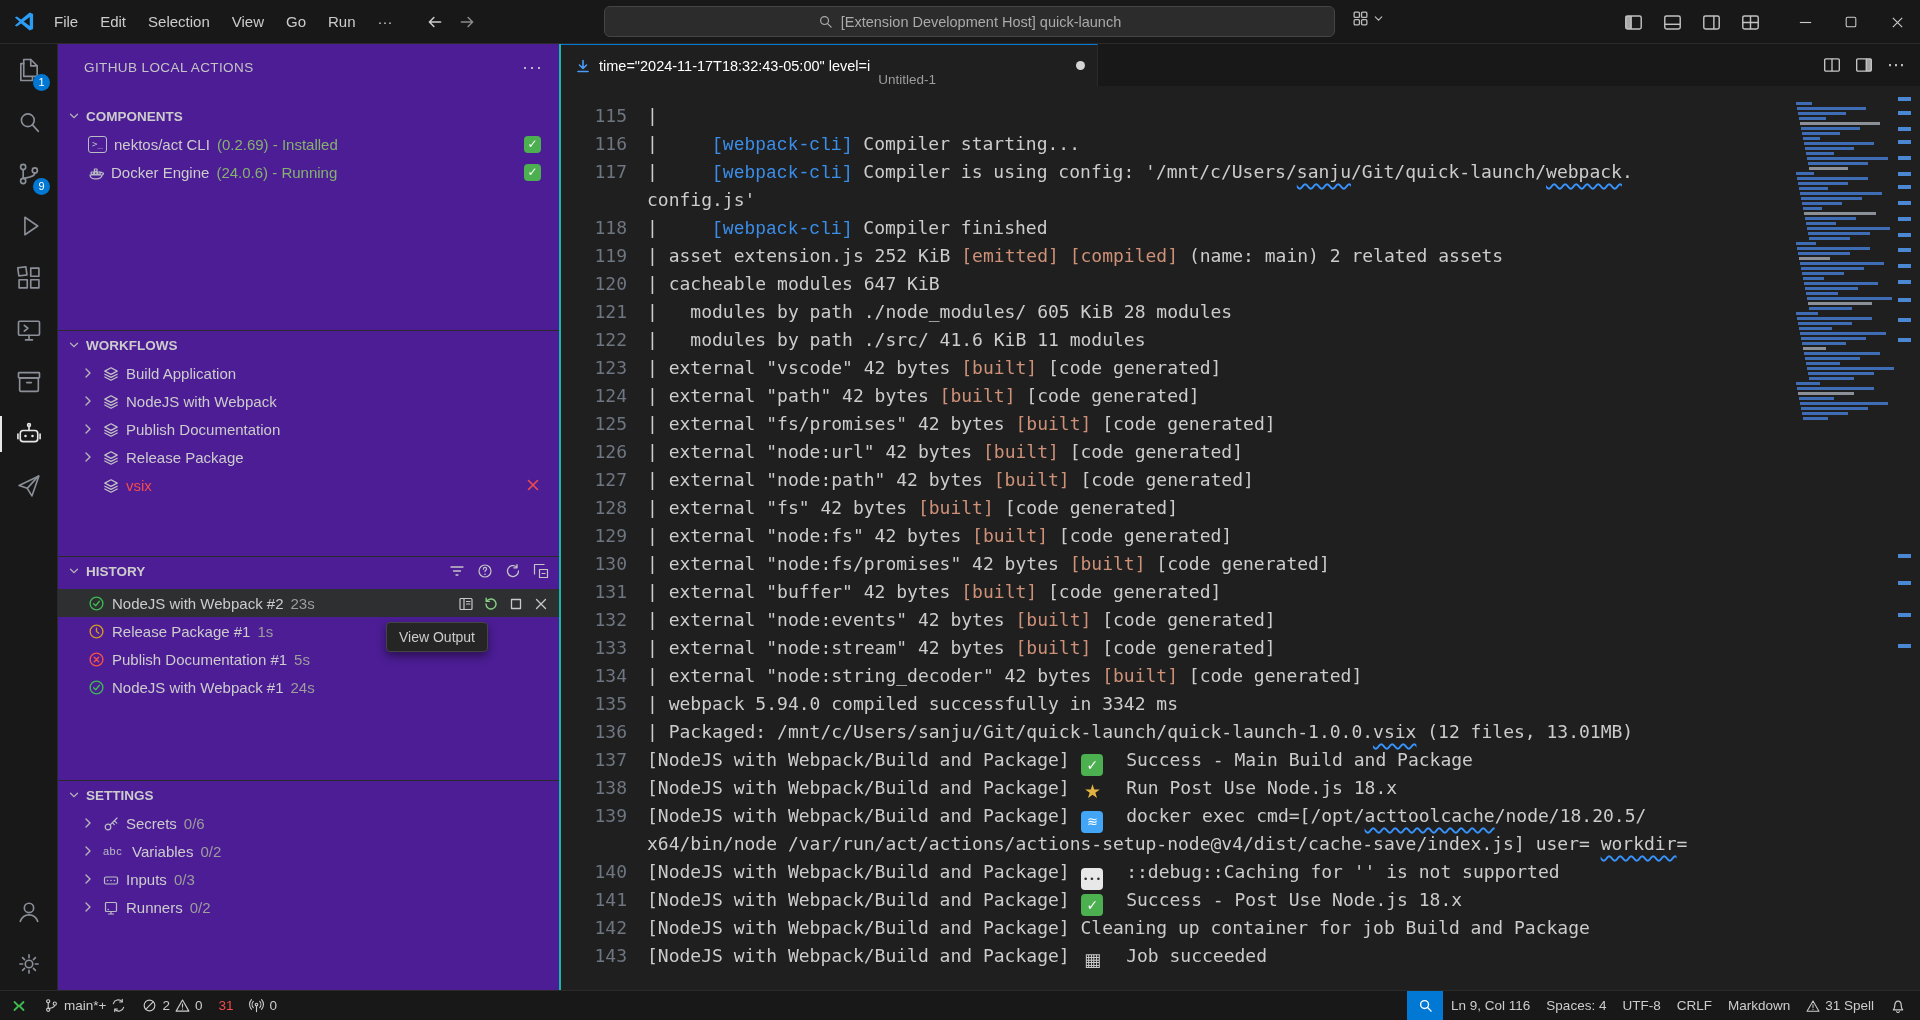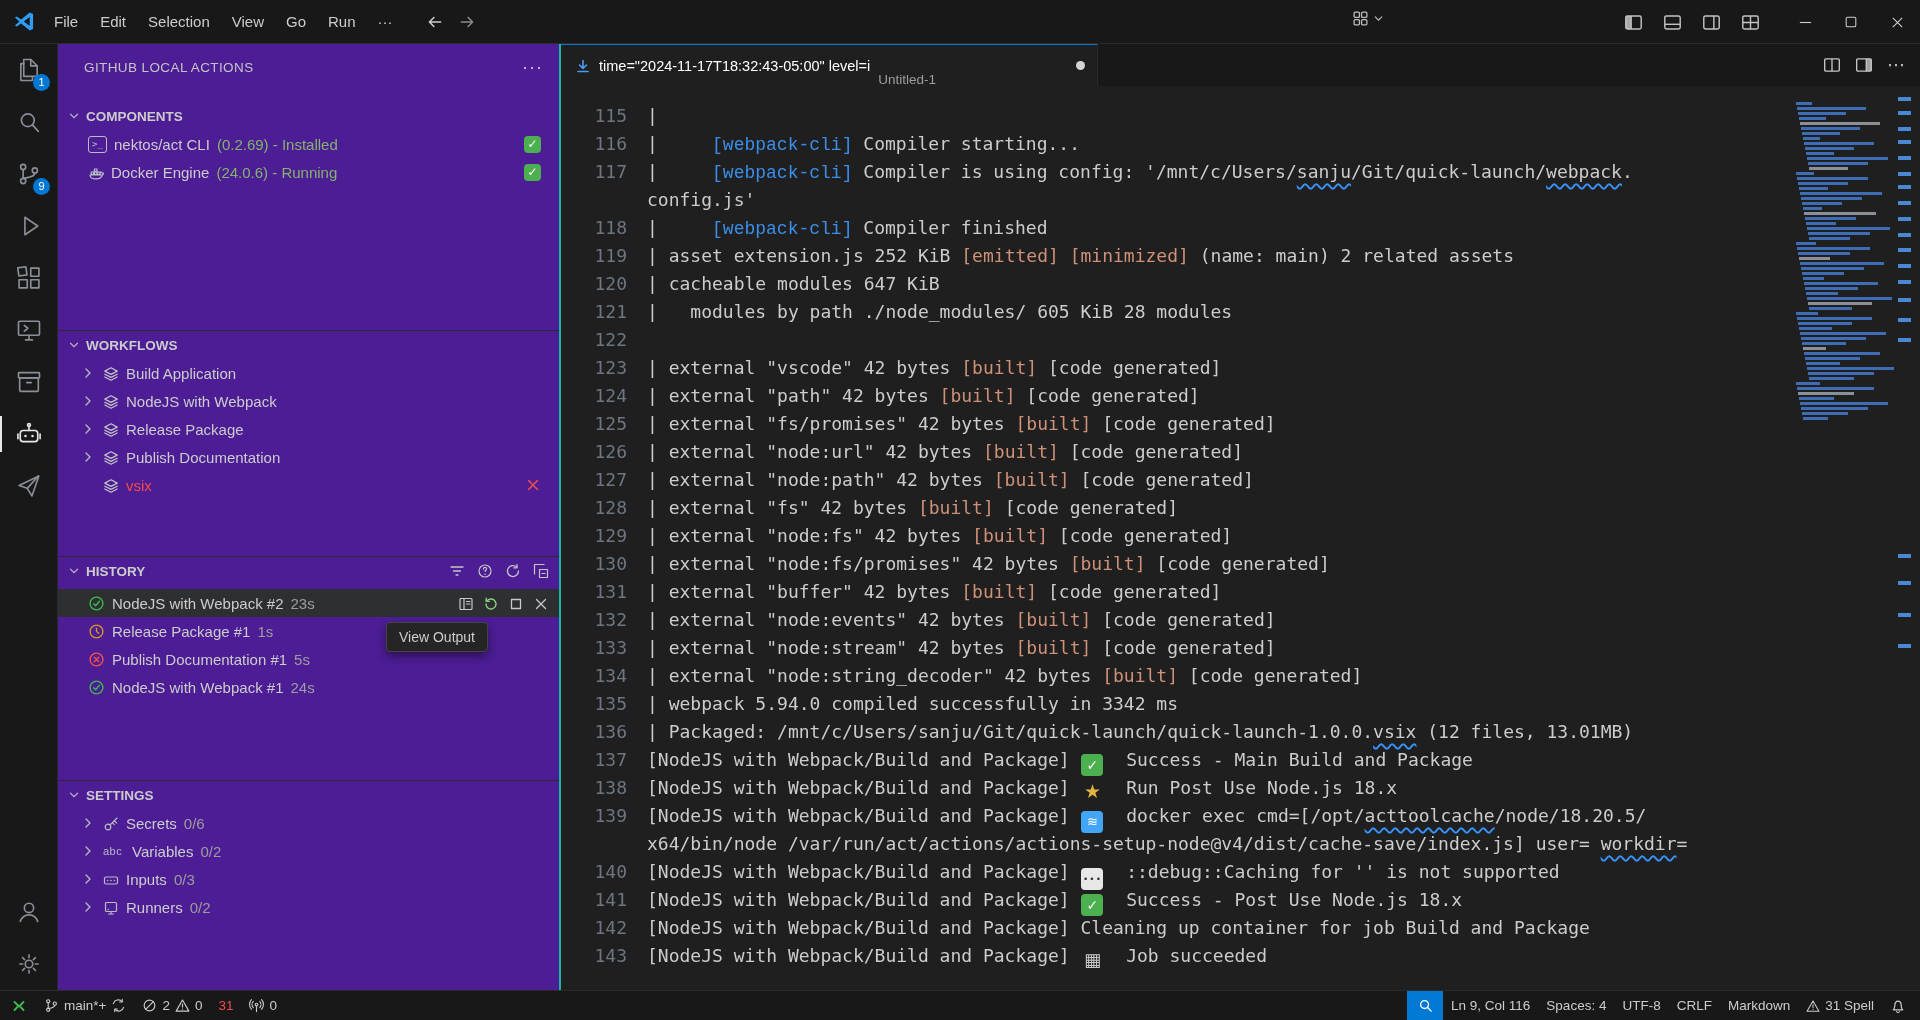--- a/index.html
+++ b/index.html
@@ -135,20 +135,27 @@
       </div>
     <div class="nav-arrows">
       <span><svg class="ic" width="18" height="18" viewBox="0 0 16 16" fill="none" stroke="currentColor" stroke-width="1.4" stroke-linecap="round" stroke-linejoin="round">
             <path d="M13 8H3M7 4L3 8l4 4"></path>
           </svg></span>
       <span class="fwd"><svg class="ic" width="18" height="18" viewBox="0 0 16 16" fill="none" stroke="currentColor" stroke-width="1.4" stroke-linecap="round" stroke-linejoin="round">
             <path d="M3 8h10M9 4l4 4-4 4"></path>
           </svg></span>
     </div>
   </div>
+  <div class="cmd-center">
+    <svg class="ic" width="15" height="15" viewBox="0 0 16 16" fill="none" stroke="currentColor" stroke-width="1.3" stroke-linecap="round">
+        <circle cx="7" cy="7" r="4.2"></circle>
+        <path d="M10.2 10.2L14 14"></path>
+      </svg>
+    <span>[Extension Development Host] quick-launch</span>
+  </div>
   <div class="cc-extra">
     <svg class="ic" width="17" height="17" viewBox="0 0 16 16" fill="none" stroke="currentColor" stroke-width="1.2">
         <rect x="2" y="2" width="5" height="5" rx="1"></rect>
         <rect x="9" y="2" width="5" height="5" rx="1"></rect>
         <rect x="2" y="9" width="5" height="5" rx="1"></rect>
         <rect x="9" y="9" width="5" height="5" rx="1"></rect>
       </svg>
     <svg class="ic" width="13" height="13" viewBox="0 0 16 16" fill="none" stroke="currentColor" stroke-width="1.4" stroke-linecap="round">
         <path d="M4 6l4 4 4-4"></path>
       </svg>
@@ -359,34 +366,34 @@
             <span class="chev">
               <svg class="ic" width="16" height="16" viewBox="0 0 16 16" fill="none" stroke="currentColor" stroke-width="1.4" stroke-linecap="round" stroke-linejoin="round">
                 <path d="M6 4l4 4-4 4"></path>
               </svg>
             </span>
             <span style="color:#c5c5c5"><svg class="ic" width="16" height="16" viewBox="0 0 16 16" fill="none" stroke="currentColor" stroke-width="1.2" stroke-linecap="round" stroke-linejoin="round">
                 <path d="M8 1.8l6.2 3.3L8 8.4 1.8 5.1 8 1.8z"></path>
                 <path d="M1.8 8.2L8 11.4l6.2-3.2"></path>
                 <path d="M1.8 11L8 14.2 14.2 11"></path>
               </svg></span>
-    <span class="lbl ">Release Package</span>
+    <span class="lbl ">Publish Documentation</span>
           </div>
           <div class="row indent22">
             <span class="chev">
               <svg class="ic" width="16" height="16" viewBox="0 0 16 16" fill="none" stroke="currentColor" stroke-width="1.4" stroke-linecap="round" stroke-linejoin="round">
                 <path d="M6 4l4 4-4 4"></path>
               </svg>
             </span>
             <span style="color:#c5c5c5"><svg class="ic" width="16" height="16" viewBox="0 0 16 16" fill="none" stroke="currentColor" stroke-width="1.2" stroke-linecap="round" stroke-linejoin="round">
                 <path d="M8 1.8l6.2 3.3L8 8.4 1.8 5.1 8 1.8z"></path>
                 <path d="M1.8 8.2L8 11.4l6.2-3.2"></path>
                 <path d="M1.8 11L8 14.2 14.2 11"></path>
               </svg></span>
-    <span class="lbl ">Publish Documentation</span>
+    <span class="lbl ">Release Package</span>
           </div>
           <div class="row indent22">
             <span class="chev"></span>
             <span style="color:#c5c5c5"><svg class="ic" width="16" height="16" viewBox="0 0 16 16" fill="none" stroke="currentColor" stroke-width="1.2" stroke-linecap="round" stroke-linejoin="round">
                 <path d="M8 1.8l6.2 3.3L8 8.4 1.8 5.1 8 1.8z"></path>
                 <path d="M1.8 8.2L8 11.4l6.2-3.2"></path>
                 <path d="M1.8 11L8 14.2 14.2 11"></path>
               </svg></span>
     <span class="lbl error">vsix</span>
             <span class="right red-x">
@@ -569,24 +576,24 @@
         <span style="font-size:18px; letter-spacing:1px;">⋯</span>
       </div>
     </div>
     <div class="editor-body">
       <div class="code-area" id="code-area">
           <div class="crow"><span class="ln">115</span><span class="code"><span class="sg-d">|</span></span></div>
           <div class="crow"><span class="ln">116</span><span class="code"><span class="sg-d">|     </span><span class="sg-b">[webpack-cli]</span><span class="sg-d"> Compiler starting...</span></span></div>
           <div class="crow"><span class="ln">117</span><span class="code"><span class="sg-d">|     </span><span class="sg-b">[webpack-cli]</span><span class="sg-d"> Compiler is using config: '/mnt/c/Users/</span><span class="sg-u">sanju</span><span class="sg-d">/Git/quick-launch/</span><span class="sg-u">webpack</span><span class="sg-d">.</span></span></div>
           <div class="crow"><span class="ln"></span><span class="code"><span class="sg-d">config.js'</span></span></div>
           <div class="crow"><span class="ln">118</span><span class="code"><span class="sg-d">|     </span><span class="sg-b">[webpack-cli]</span><span class="sg-d"> Compiler finished</span></span></div>
-          <div class="crow"><span class="ln">119</span><span class="code"><span class="sg-d">| asset extension.js 252 KiB </span><span class="sg-o">[emitted]</span><span class="sg-d"> </span><span class="sg-o">[minimized]</span><span class="sg-d"> (name: main) 2 related assets</span></span></div>
+          <div class="crow"><span class="ln">119</span><span class="code"><span class="sg-d">| asset extension.js 252 KiB </span><span class="sg-o">[emitted]</span><span class="sg-d"> </span><span class="sg-o">[compiled]</span><span class="sg-d"> (name: main) 2 related assets</span></span></div>
           <div class="crow"><span class="ln">120</span><span class="code"><span class="sg-d">| cacheable modules 647 KiB</span></span></div>
           <div class="crow"><span class="ln">121</span><span class="code"><span class="sg-d">|   modules by path ./node_modules/ 605 KiB 28 modules</span></span></div>
-          <div class="crow"><span class="ln">122</span></div>
+          <div class="crow"><span class="ln">122</span><span class="code"><span class="sg-d">|   modules by path ./src/ 41.6 KiB 11 modules</span></span></div>
           <div class="crow"><span class="ln">123</span><span class="code"><span class="sg-d">| external "vscode" 42 bytes </span><span class="sg-o">[built]</span><span class="sg-d"> [code generated]</span></span></div>
           <div class="crow"><span class="ln">124</span><span class="code"><span class="sg-d">| external "path" 42 bytes </span><span class="sg-o">[built]</span><span class="sg-d"> [code generated]</span></span></div>
           <div class="crow"><span class="ln">125</span><span class="code"><span class="sg-d">| external "fs/promises" 42 bytes </span><span class="sg-o">[built]</span><span class="sg-d"> [code generated]</span></span></div>
           <div class="crow"><span class="ln">126</span><span class="code"><span class="sg-d">| external "node:url" 42 bytes </span><span class="sg-o">[built]</span><span class="sg-d"> [code generated]</span></span></div>
           <div class="crow"><span class="ln">127</span><span class="code"><span class="sg-d">| external "node:path" 42 bytes </span><span class="sg-o">[built]</span><span class="sg-d"> [code generated]</span></span></div>
           <div class="crow"><span class="ln">128</span><span class="code"><span class="sg-d">| external "fs" 42 bytes </span><span class="sg-o">[built]</span><span class="sg-d"> [code generated]</span></span></div>
           <div class="crow"><span class="ln">129</span><span class="code"><span class="sg-d">| external "node:fs" 42 bytes </span><span class="sg-o">[built]</span><span class="sg-d"> [code generated]</span></span></div>
           <div class="crow"><span class="ln">130</span><span class="code"><span class="sg-d">| external "node:fs/promises" 42 bytes </span><span class="sg-o">[built]</span><span class="sg-d"> [code generated]</span></span></div>
           <div class="crow"><span class="ln">131</span><span class="code"><span class="sg-d">| external "buffer" 42 bytes </span><span class="sg-o">[built]</span><span class="sg-d"> [code generated]</span></span></div>
           <div class="crow"><span class="ln">132</span><span class="code"><span class="sg-d">| external "node:events" 42 bytes </span><span class="sg-o">[built]</span><span class="sg-d"> [code generated]</span></span></div>

